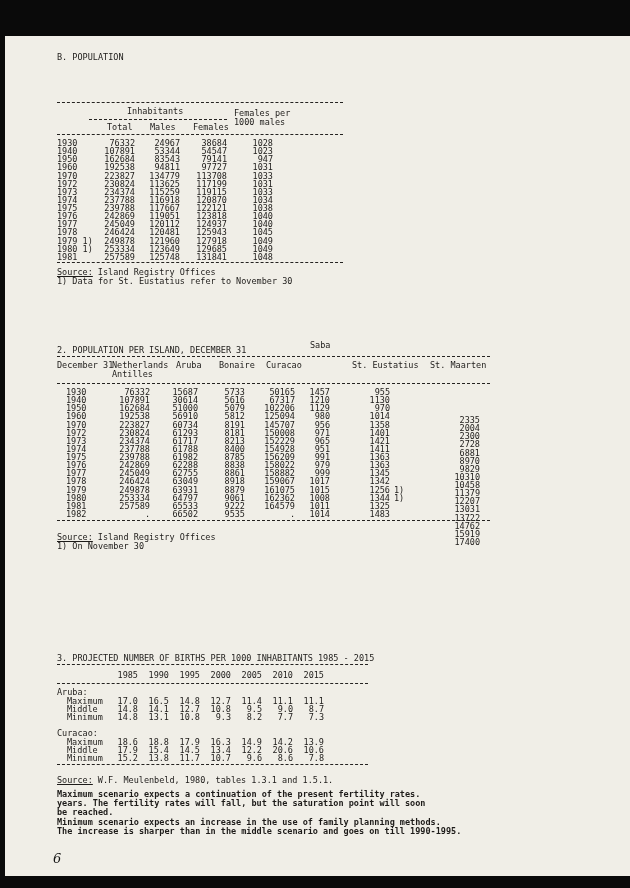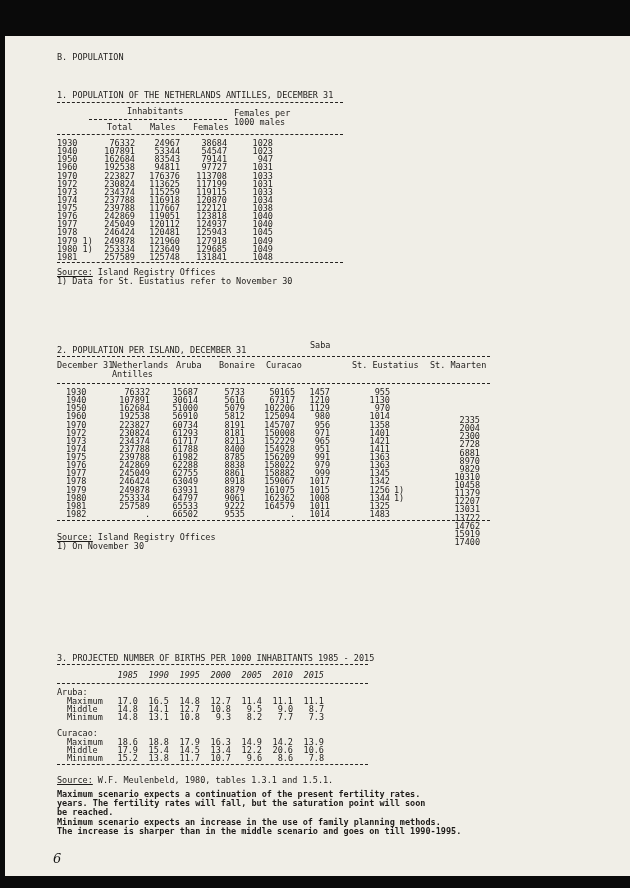--- a/index.html
+++ b/index.html
@@ -29,39 +29,38 @@
   .t2b .cell:nth-child(1){width:50px;text-align:left;padding-left:9px;box-sizing:border-box;}
   .t2b .cell:nth-child(2){width:43px;}
   .t2b .cell:nth-child(3){width:48px;}
   .t2b .cell:nth-child(4){width:47px;}
   .t2b .cell:nth-child(5){width:50px;}
   .t2b .cell:nth-child(6){width:35px;}
   .t2b .cell:nth-child(7){width:60px;}
   .t2b .cell:nth-child(8){width:90px;margin-top:28px;}
   
   .t3h{padding-left:50px;}
-  .t3h .cell{width:31px;font-style:italic;}
+  .t3h .cell{width:31px;}
   .t3b .cell{width:31px;}
   .t3b .cell:nth-child(1){width:50px;text-align:left;padding-left:10px;box-sizing:border-box;}
   .src{text-decoration:underline;margin-right:5px;}
   .notes{position:absolute;left:57px;top:790px;font-weight:bold;}
   .notes div{line-height:9.2px;white-space:nowrap;}
   .pageno{position:absolute;left:53px;top:851px;font-family:"DejaVu Serif","Liberation Serif",serif;font-style:italic;font-size:13px;color:#141414;}
 </style>
 </head>
 <body>
 
 <div class="page">
   <div class="bar top"></div>
   <div class="bar left"></div>
   <div class="bar bottom"></div>
 
   <div class="txt" style="left:57px;top:53px">B. POPULATION</div>
 
-  <div class="txt" style="left:57px;top:91px">1. POPULATION OF THE NETHERLANDS ANTILLES, DECEMBER 31</div>
   <div class="dash" style="left:57px;top:102px;width:286px"></div>
   <div class="txt" style="left:127px;top:107px">Inhabitants</div>
   <div class="txt wrap58" style="left:234px;top:109px">Females per 1000 males</div>
   <div class="dash" style="left:89px;top:119px;width:138px"></div>
   <div class="txt" style="left:107px;top:123px">Total</div>
   <div class="txt" style="left:150px;top:123px">Males</div>
   <div class="txt" style="left:193px;top:123px">Females</div>
   <div class="dash" style="left:57px;top:134px;width:286px"></div>
   <div class="tbody t1b" style="left:57px;top:139px">
       <div class="trow">
@@ -88,21 +87,21 @@
       <div class="trow">
         <span class="cell">1960</span>
         <span class="cell">192538</span>
         <span class="cell">94811</span>
         <span class="cell">97727</span>
         <span class="cell">1031</span>
       </div>
       <div class="trow">
         <span class="cell">1970</span>
         <span class="cell">223827</span>
-        <span class="cell">176376</span>
+        <span class="cell">134779</span>
         <span class="cell">113708</span>
         <span class="cell">1033</span>
       </div>
       <div class="trow">
         <span class="cell">1972</span>
         <span class="cell">230824</span>
         <span class="cell">113625</span>
         <span class="cell">117199</span>
         <span class="cell">1031</span>
       </div>

